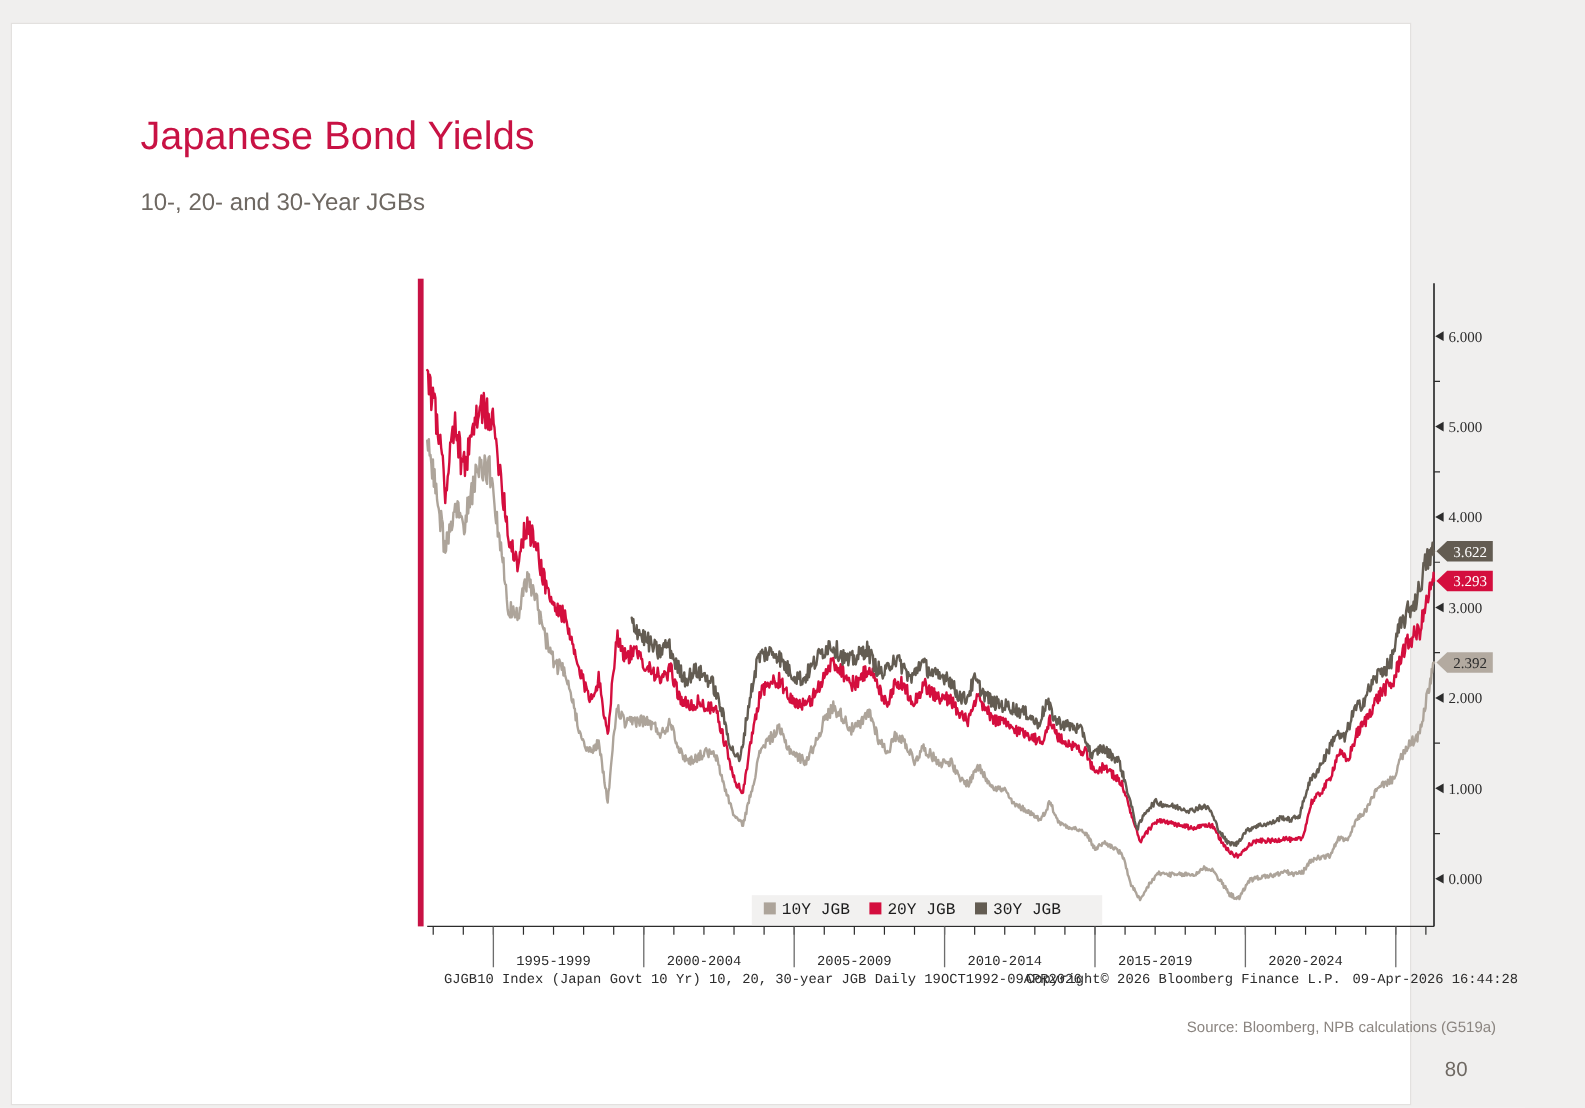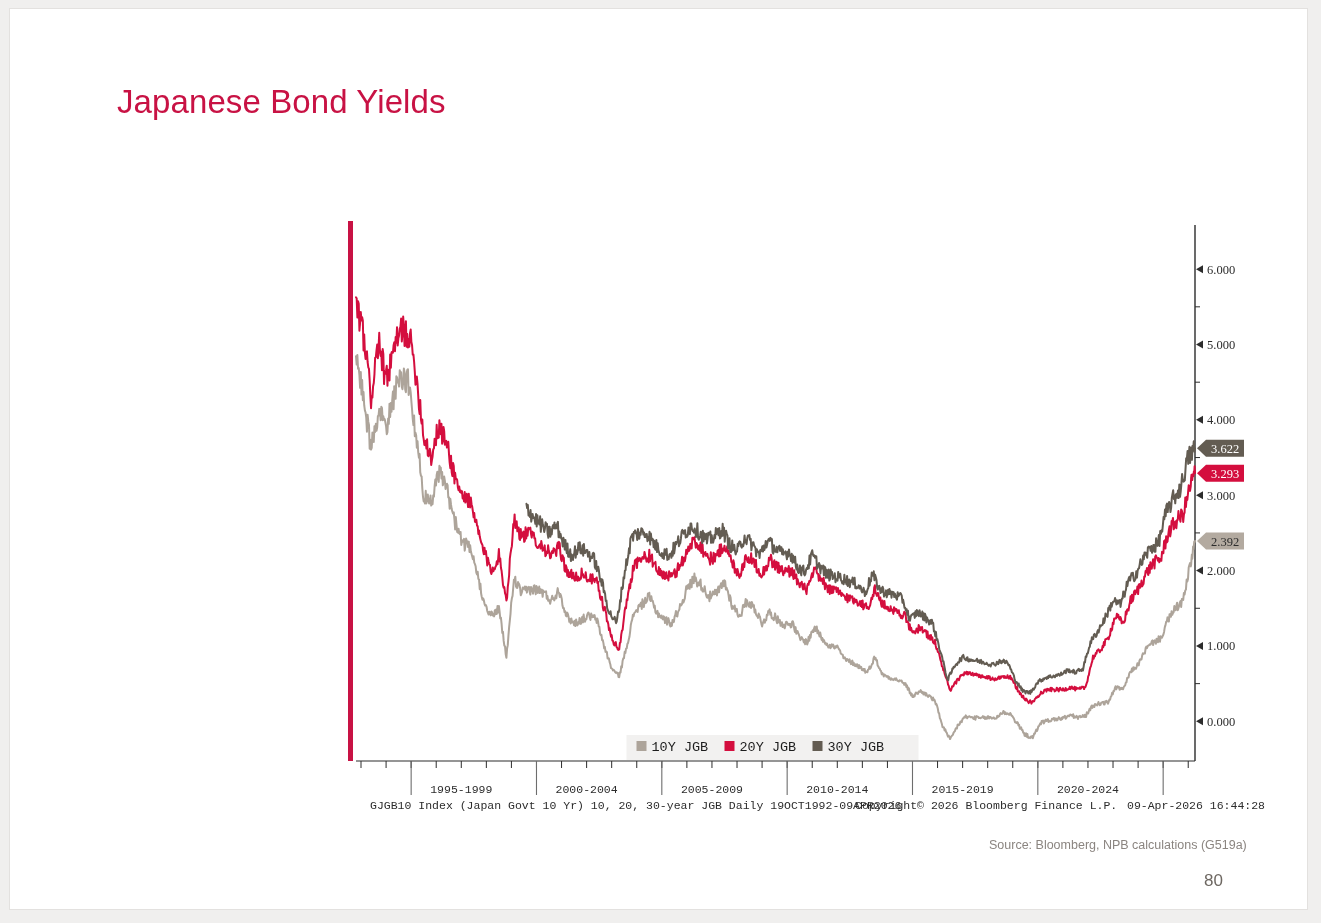--- a/index.html
+++ b/index.html
@@ -1,18 +1,18 @@
 <!DOCTYPE html>
 <html><head>
 <meta charset="utf-8">
 <style>
   html,body{margin:0;padding:0;background:#f0efee;}
   body{font-family:"Liberation Sans",sans-serif;}
   .page{position:relative;width:1321px;height:923px;background:#f0efee;overflow:hidden;}
-  .card{position:absolute;left:10px;top:9px;width:1297px;height:900px;background:#ffffff;
+  .card{position:absolute;left:10px;top:20px;width:1165px;height:900px;background:#ffffff;
         box-shadow:0 0 0 1px #e3e1df;}
 
   
   .title{position:absolute;left:107px;top:74px;font-size:33px;color:#c81244;font-weight:400;
          letter-spacing:.1px;white-space:nowrap;}
   .subtitle{position:absolute;left:107px;top:138px;font-size:20px;color:#6e6862;font-weight:400;
             white-space:nowrap;}
 
   
   .logo{position:absolute;left:1060px;top:66px;width:180px;height:80px;}
@@ -49,20 +49,21 @@
   .badge-txt{font-family:"Liberation Serif",serif;font-size:12.5px;}
   .leg-txt{font-family:"Liberation Mono",monospace;font-size:13.5px;fill:#1d1d1d;}
 </style>
 </head>
 <body>
 
 <div class="page">
   <div class="card">
 
     <div class="title">Japanese Bond Yields</div>
+    <div class="subtitle">10-, 20- and 30-Year JGBs</div>
 
 
     <div class="body-text">
     </div>
 
     <div class="chart-wrap">
       <svg id="chart" class="chart-svg" width="896" height="600" viewBox="0 0 896 600">
           <rect x="0" y="0" width="5" height="540" fill="#c81244"></rect>
           <line x1="847" y1="4" x2="847" y2="540" stroke="#2c2c2c" stroke-width="1.4"></line>
           <line x1="8" y1="540" x2="847" y2="540" stroke="#2c2c2c" stroke-width="1.2"></line>

